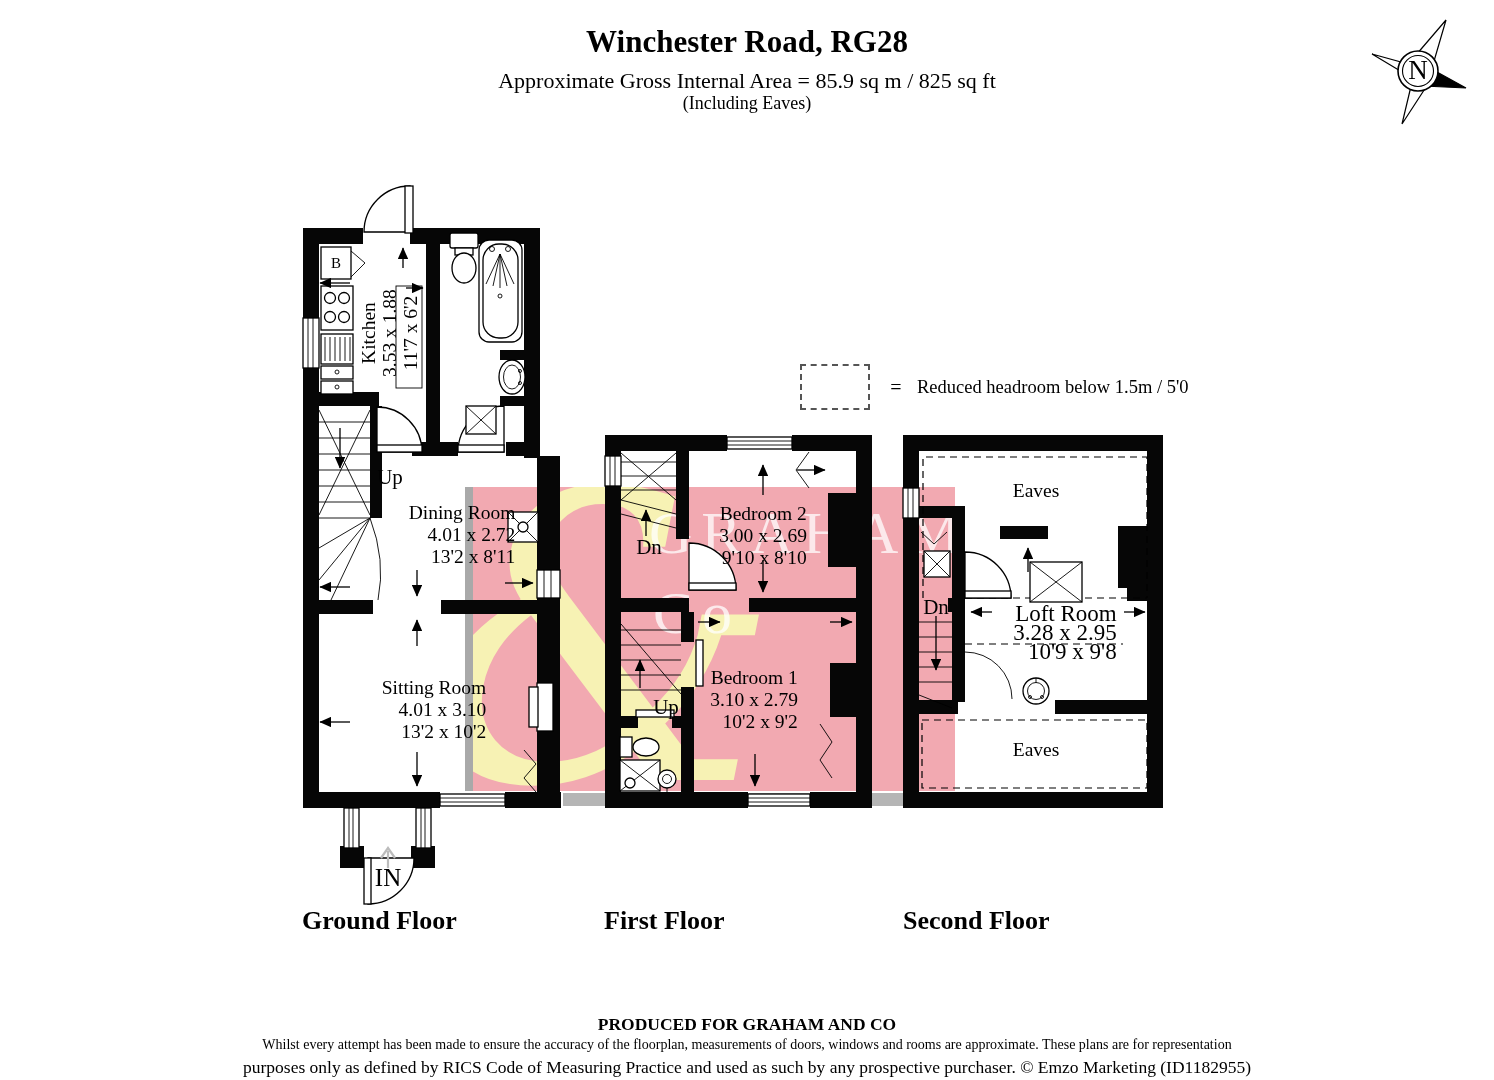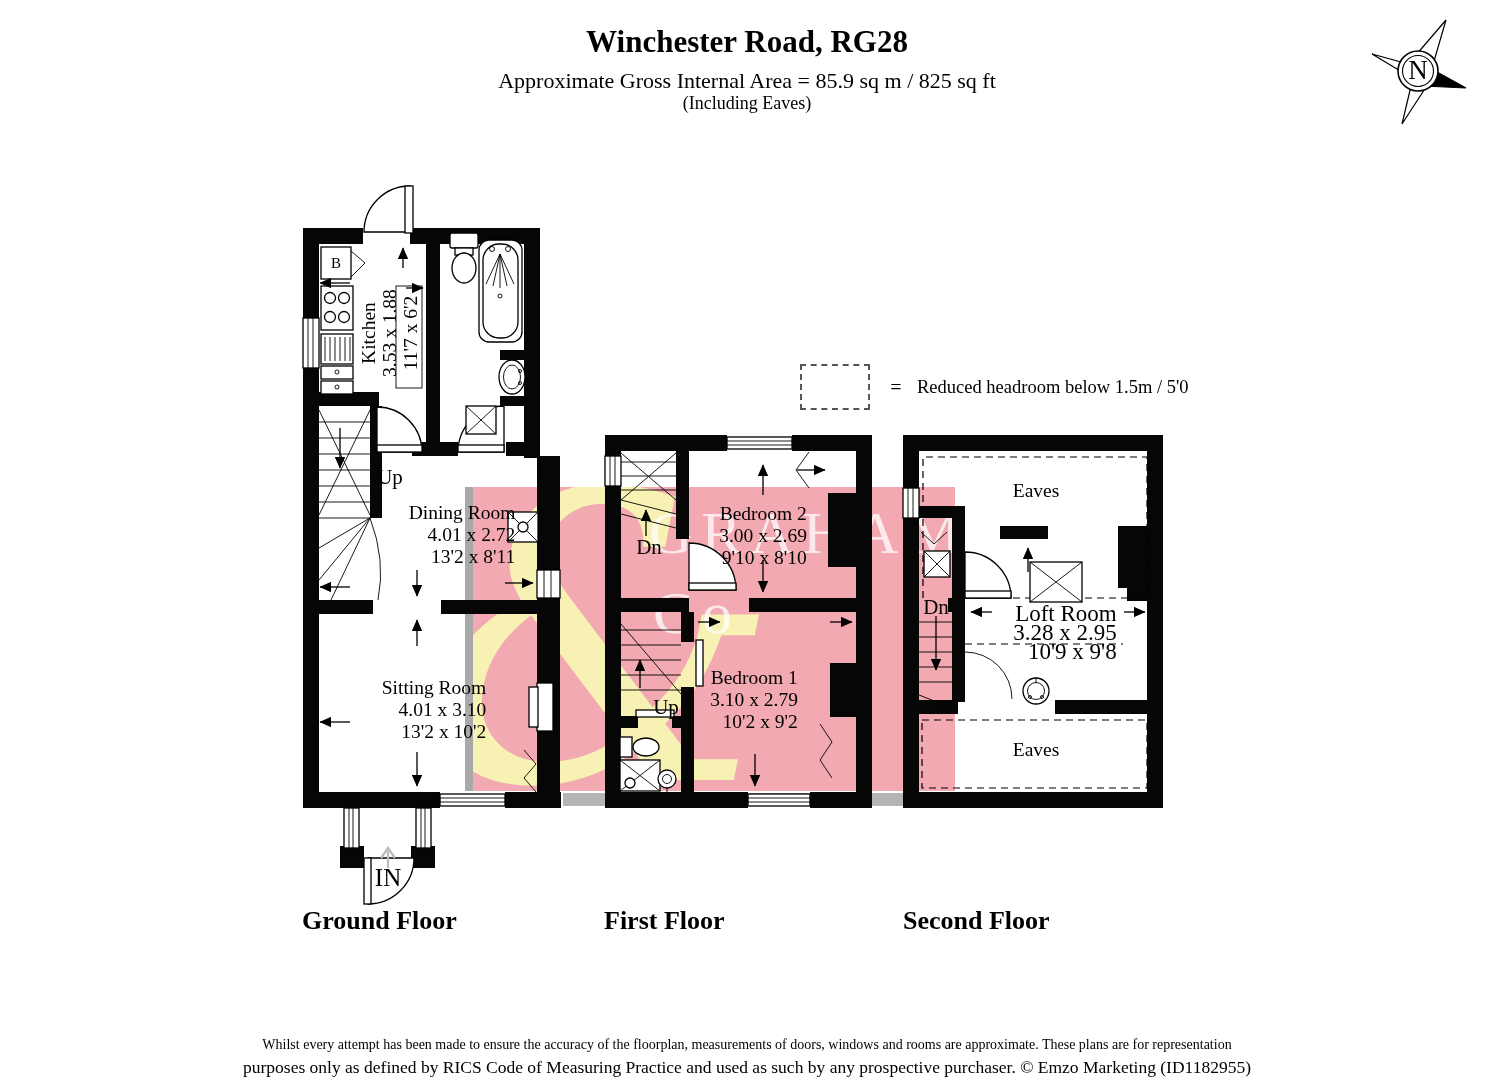--- a/index.html
+++ b/index.html
@@ -365,16 +365,17 @@
   <div class="ann" style="left:649px;top:547px;">Dn</div>
   <div class="ann" style="left:666px;top:707px;">Up</div>
   <div class="ann" style="left:936px;top:607px;">Dn</div>
   <div class="ann" style="left:388px;top:878px;font-size:25px;">IN</div>
   <div class="ann" style="left:336px;top:263px;font-size:15px;">B</div>
 
   <div class="floor-label" style="left:302px;top:906px;">Ground Floor</div>
   <div class="floor-label" style="left:604px;top:906px;">First Floor</div>
   <div class="floor-label" style="left:903px;top:906px;">Second Floor</div>
 
+  <div class="ctr footer-bold">PRODUCED FOR GRAHAM AND CO</div>
   <div class="ctr footer-line1">Whilst every attempt has been made to ensure the accuracy of the floorplan, measurements of doors, windows and rooms are approximate. These plans are for representation</div>
   <div class="ctr footer-line2">purposes only as defined by RICS Code of Measuring Practice and used as such by any prospective purchaser. © Emzo Marketing  (ID1182955)</div>
 
 </div>
 
 </body></html>

